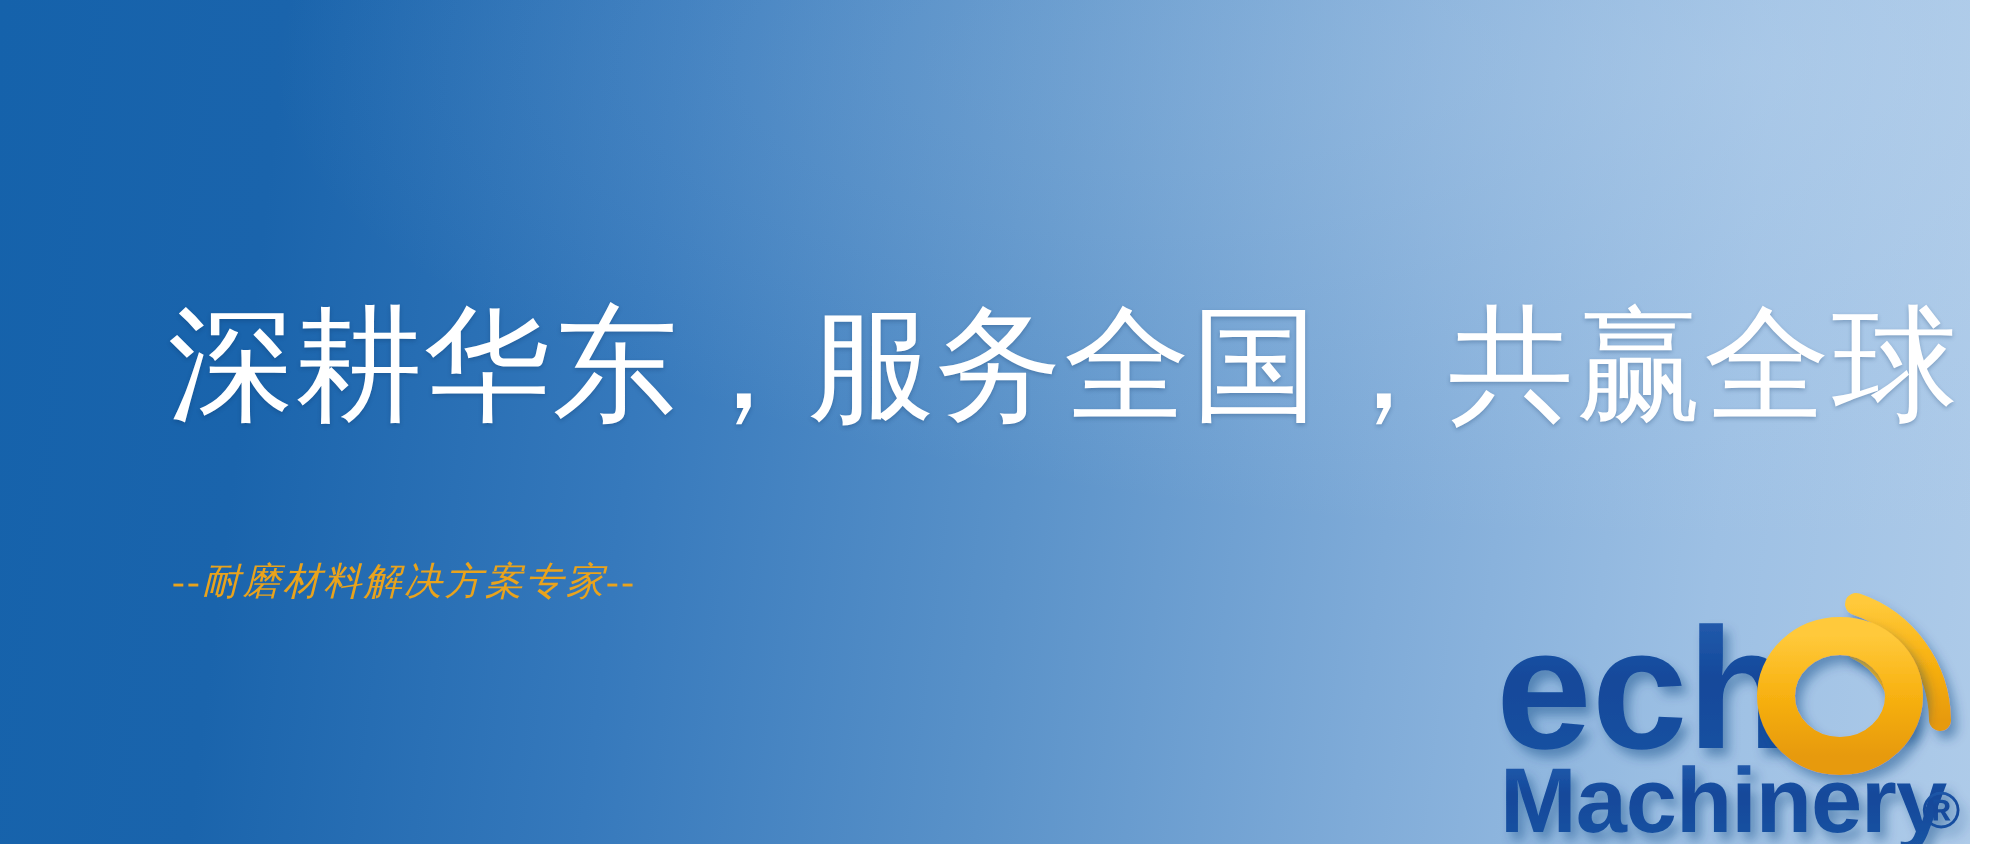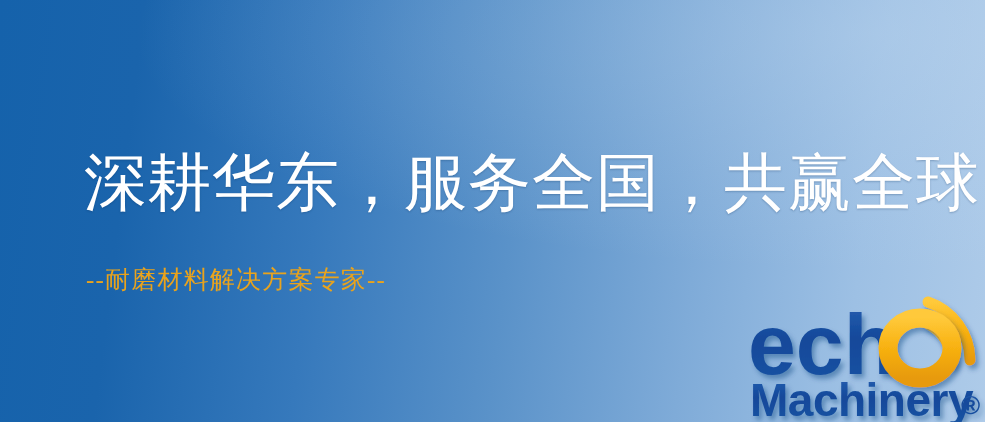--- a/index.html
+++ b/index.html
@@ -44,28 +44,29 @@
     color: #ffffff;
     letter-spacing: 1px;
     white-space: nowrap;
     text-shadow: 0 1px 2px rgba(10,45,90,0.28);
     z-index: 3;
   }
 
   .subtitle {
     position: absolute;
     left: 86px;
-    top: 267px;
+    top: 282px;
     font-family: "Liberation Serif", "DejaVu Serif", serif;
-    font-size: 25px;
+    font-size: 19px;
     line-height: 1.0;
     color: #e9a31c;
     letter-spacing: 1.2px;
     white-space: nowrap;
     z-index: 3;
+    font-style: italic;
   }
 
   
   .logo {
     position: absolute;
     left: 748px;
     top: 296px;
     width: 251px;
     height: 126px;
     z-index: 4;

